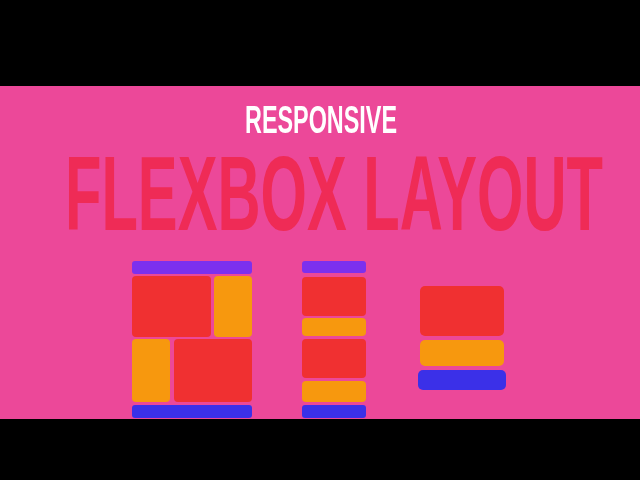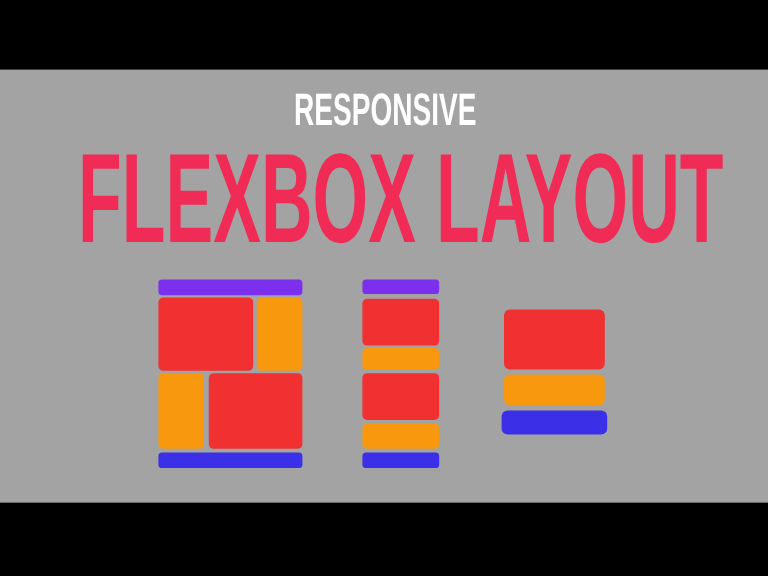--- a/index.html
+++ b/index.html
@@ -64,21 +64,21 @@
   .diagram-mobile .block { border-radius: 5px; }
   .diagram-mobile .m1 { width: 84px; height: 50px; }
   .diagram-mobile .m2 { width: 84px; height: 26px; margin-top: 4px; }
   .diagram-mobile .m3 { width: 88px; height: 20px; margin-top: 4px; border-radius: 5px; }
 </style>
 </head>
 <body>
 
 <div class="letterbox top" style="background-color: rgb(0, 0, 0);"></div>
 
-<div class="stage" style="background-color: #a3a3a3;">
+<div class="stage" style="background-color: #ec4899; margin-top: 28px;">
 
   <svg class="titles" viewBox="0 0 640 175">
     <text class="subtitle" x="321" y="46.5" text-anchor="middle" textLength="152" lengthAdjust="spacingAndGlyphs" style="fill: rgb(255, 255, 255);">RESPONSIVE</text>
     <text class="title" x="334" y="144" text-anchor="middle" textLength="538" lengthAdjust="spacingAndGlyphs" style="fill: rgb(239, 43, 86);">FLEXBOX LAYOUT</text>
   </svg>
 
   <div class="diagram diagram-desktop">
     <div class="bar" style="background-color: rgb(124, 48, 238);"></div>
     <div class="row row1">
       <div class="block b1" style="background-color: rgb(240, 48, 49);"></div>

